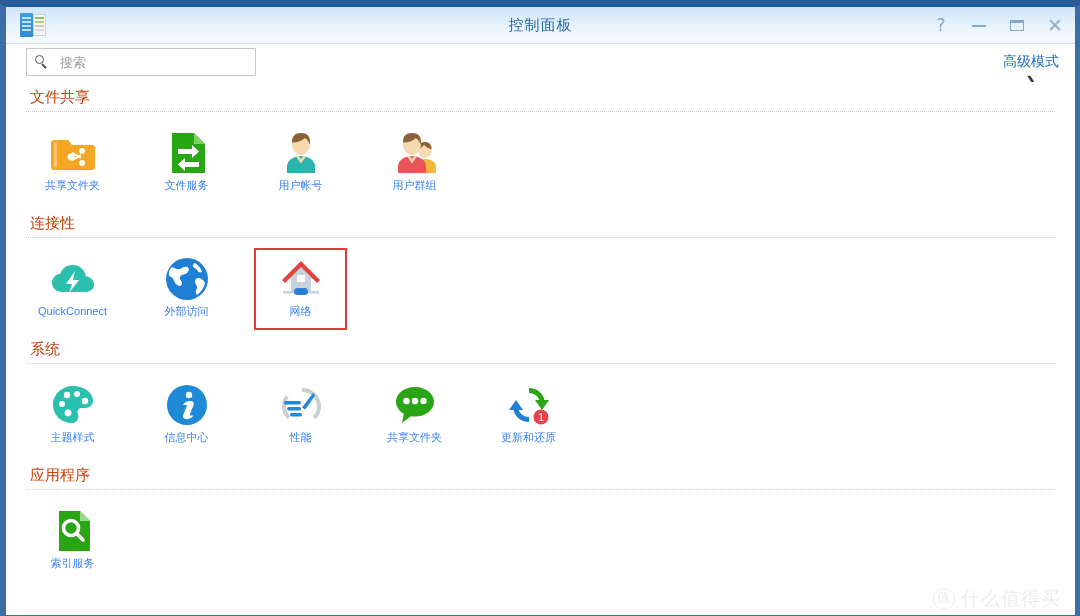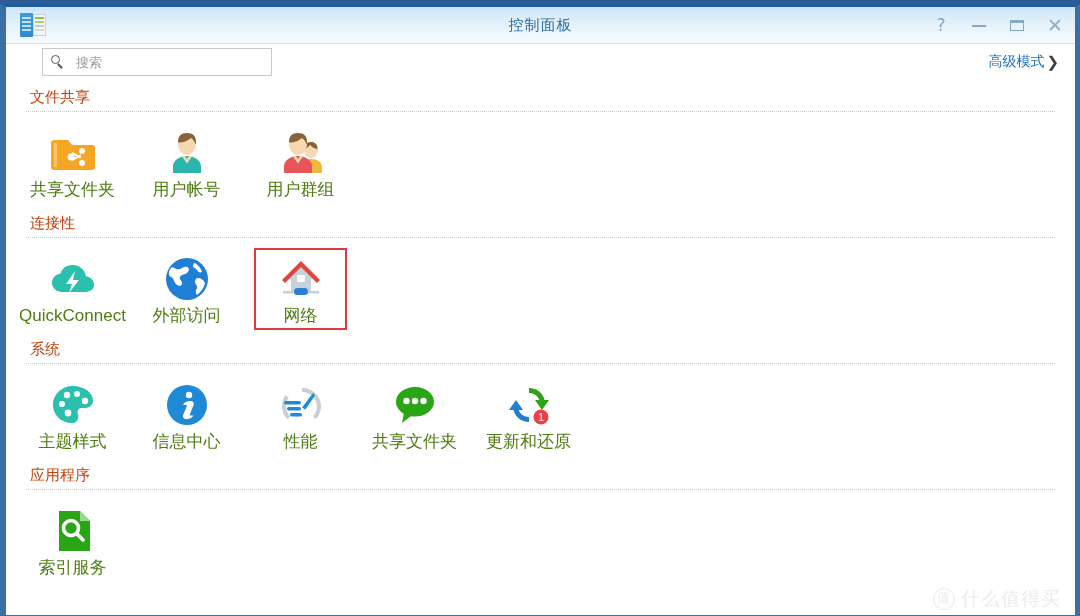--- a/index.html
+++ b/index.html
@@ -133,21 +133,20 @@
     text-align: center;
     font-family: "DejaVu Sans", sans-serif;
     color: #8fb0c9;
   }
 
   
   #toolbar {
     position: relative;
     height: 38px;
     background: #ffffff;
-    margin-left: 16px;
   }
   #search-box {
     position: absolute;
     left: 20px;
     top: 4px;
     width: 230px;
     height: 28px;
     border: 1px solid #c8c8c8;
     background: #fff;
     box-sizing: border-box;
@@ -191,20 +190,21 @@
   #advanced-mode {
     position: absolute;
     right: 16px;
     top: 9px;
     font-size: 14px;
     color: #1d6fb8;
     cursor: pointer;
     display: flex;
     align-items: center;
     gap: 2px;
+    flex-direction: column;
   }
   #advanced-mode .chev {
     font-size: 15px;
     color: #3f3f3f;
     font-family: "DejaVu Sans", sans-serif;
   }
 
   
   #content {
     position: relative;
@@ -242,23 +242,22 @@
     cursor: pointer;
     padding-top: 4px;
   }
   .tile.selected { border-color: #e03a3a; }
   .tile .glyph {
     width: 50px;
     height: 50px;
     position: relative;
   }
   .tile .tlabel {
-    margin-top: 5px;
-    font-size: 17px;
-    color: #4d7c0f;
+    font-size: 11px;
+    color: #3b82f6;
     text-align: center;
     line-height: 14px;
     white-space: nowrap;
   }
 
   
   .glyph svg { display: block; width: 50px; height: 50px; }
 
   
   #watermark {
@@ -344,20 +343,33 @@
                 <circle cx="34" cy="35" r="3"></circle>
                 <circle cx="23" cy="29" r="3.4"></circle>
                 <rect x="24" y="24" width="10" height="2" transform="rotate(28 24 25)"></rect>
                 <rect x="24" y="31" width="10" height="2" transform="rotate(-28 24 32)"></rect>
               </g>
             </svg>
           </span>
           <span class="tlabel">共享文件夹</span>
         </div>
 
+        <div class="tile">
+          <span class="glyph">
+            <svg viewBox="0 0 50 50">
+              <path d="M10 5h22l11 11v29H10z" fill="#2aa515"></path>
+              <path d="M32 5l11 11H32z" fill="#7cd06a"></path>
+              <g fill="#ffffff">
+                <path d="M16 21h14v-4l7 6.5-7 6.5v-4H16z"></path>
+                <path d="M37 34H23v-4l-7 6.5 7 6.5v-4h14z"></path>
+              </g>
+            </svg>
+          </span>
+          <span class="tlabel">文件服务</span>
+        </div>
 
         <div class="tile">
           <span class="glyph">
             <svg viewBox="0 0 50 50">
               <path d="M25 6c6 0 9 4 9 10 0 6-4 11-9 11s-9-5-9-11c0-6 3-10 9-10z" fill="#f6d9b0"></path>
               <path d="M16 14c0-6 3-9 9-9s9 3 9 9c0 1.6-.4 2.6-.4 2.6-1-3.4-2.6-5.6-5-6.6-2 2.6-7 4.4-12 4.6-.3 0-.6-.3-.6-.6z" fill="#8b6239"></path>
               <path d="M25 28c7.5 0 14 4.5 14 10.5V45H11v-6.5C11 32.5 17.5 28 25 28z" fill="#2bb5ae"></path>
               <path d="M20 28.5l5 7 5-7-2.4-1-2.6 3.6-2.6-3.6z" fill="#f6d9b0"></path>
             </svg>
           </span>

